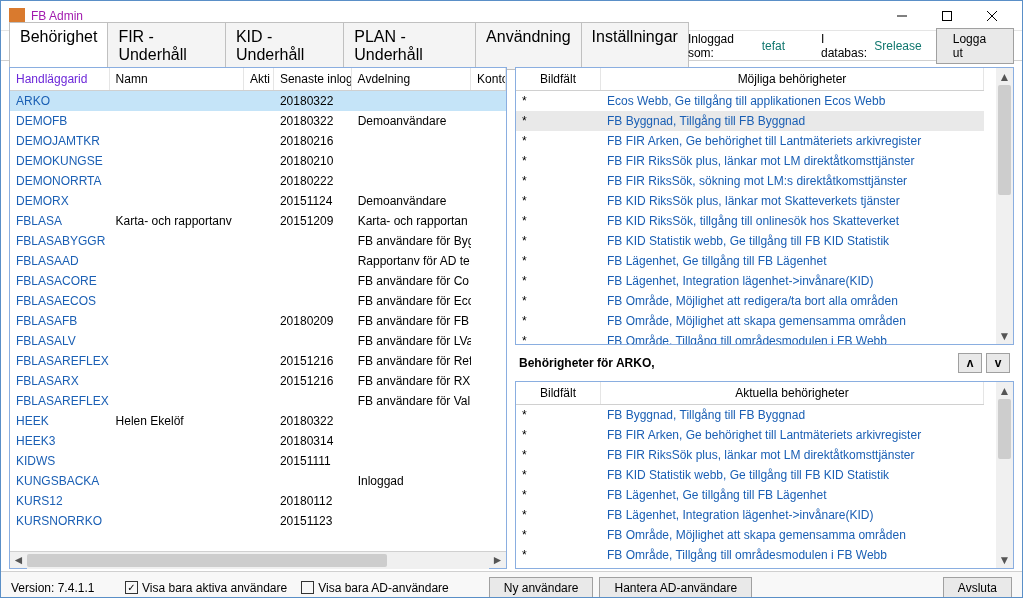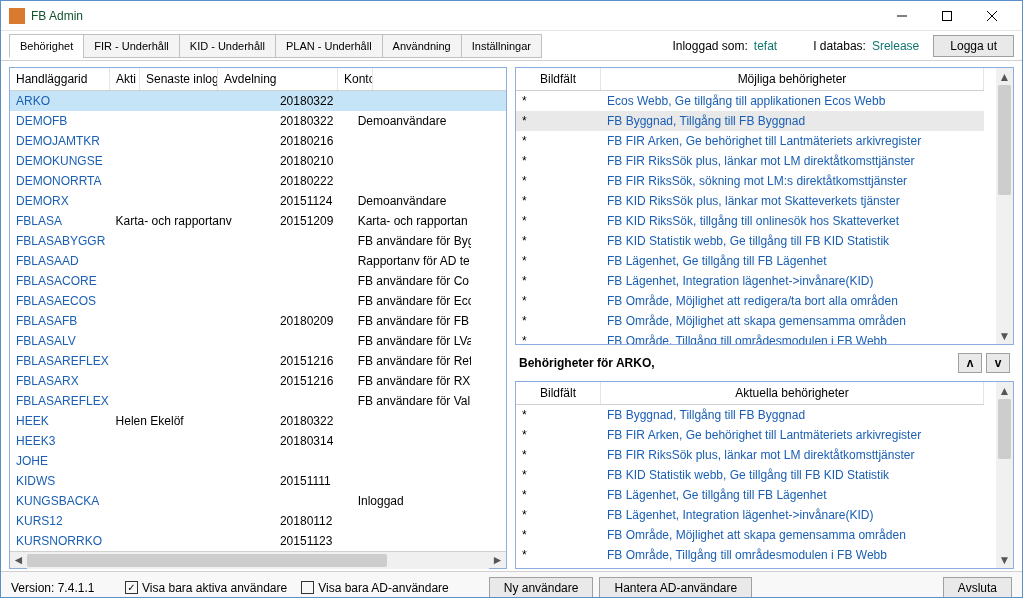--- a/index.html
+++ b/index.html
@@ -1,43 +1,43 @@
 <!DOCTYPE html>
 <html><head>
 <meta charset="utf-8">
 <style>
   * { box-sizing: border-box; margin: 0; padding: 0; font-family: "Segoe UI", Tahoma, sans-serif; font-size: 12px; }
   body { background: #fff; width: 1023px; height: 598px; overflow: hidden; border: 1px solid #5a8fc7; }
   
   
   .titlebar { height: 30px; background: #fff; display: flex; align-items: center; padding: 0 8px; border-bottom: 1px solid #e5e5e5; }
   .titlebar .app-icon { width: 16px; height: 16px; background: #d97a2e; margin-right: 6px; display:inline-block; }
-  .titlebar .title { flex: 1; font-size: 12px; color: #14532d; }
+  .titlebar .title { flex: 1; font-size: 12px; color: #a21caf; }
   .window-controls { display: flex; }
   .window-controls .wc { width: 45px; height: 28px; display: flex; align-items: center; justify-content: center; color: #333; }
   .window-controls .wc svg { width: 10px; height: 10px; }
   
   
   .headerrow { display: flex; align-items: center; height: 30px; padding: 0 8px; border-bottom: 1px solid #d0d0d0; }
   .tabs { display: flex; }
-  .tab { padding: 5px 10px; border: 1px solid #c0c0c0; background: #f4f4f4; margin-right: -1px; cursor: default; font-size: 11px; }
+  .tab { padding: 5px 10px; border: 1px solid #c0c0c0; background: #f4f4f4; margin-right: -1px; cursor: default; font-size: 16px; }
   .tab.active { background: #fff; border-bottom: 1px solid #fff; }
   .login-info { margin-left: auto; display: flex; align-items: center; gap: 6px; font-size: 12px; }
   .login-info .red { color: #0f766e; }
   .login-info .spaced { margin-left: 30px; }
   .logout-btn { margin-left: 14px; padding: 3px 16px; background: #e9e9e9; border: 1px solid #a0a0a0; cursor: default; }
   
   
   .content { display: flex; height: calc(598px - 30px - 30px - 28px); padding: 6px 8px 2px 8px; gap: 8px; }
   
   
   .left { width: 498px; border: 1px solid #8aaee0; display: flex; flex-direction: column; background: #fff; }
   .tbl-head { display: flex; background: #fff; border-bottom: 1px solid #d0d0d0; }
   .tbl-head .col { padding: 4px 6px; border-right: 1px solid #e5e5e5; white-space: nowrap; overflow: hidden; }
-  .col-id { width: 100px; color: #000000; }
+  .col-id { width: 100px; color: #6d28d9; }
   .col-name { width: 135px; }
   .col-akt { width: 30px; }
   .col-date { width: 78px; }
   .col-avd { width: 120px; }
   .col-kont { width: 35px; }
   .tbl-body { flex: 1; overflow: hidden; }
   .row { display: flex; height: 20px; align-items: center; }
   .row .cell { padding: 0 6px; white-space: nowrap; overflow: hidden; }
   .row .cell.col-id { color: #1a5fb4; }
   .row.sel { background: #c5e4f8; }
@@ -123,20 +123,21 @@
     <span class="red">Srelease</span>
   </div>
   <div class="logout-btn">Logga ut</div>
 </div>
 
 <div class="content">
 
   <div class="left">
     <div class="tbl-head">
       <div class="col col-id">Handläggarid</div>
+      <div class="col col-name">Namn</div>
       <div class="col col-akt">Akti</div>
       <div class="col col-date">Senaste inlogg</div>
       <div class="col col-avd">Avdelning</div>
       <div class="col col-kont">Konto</div>
     </div>
     <div class="tbl-body" id="users-body">
         <div class="row sel">
           <div class="cell col-id">ARKO</div>
           <div class="cell col-name"></div>
           <div class="cell col-akt"></div>
@@ -270,28 +271,20 @@
           <div class="cell col-akt"></div>
           <div class="cell col-date">20180322</div>
           <div class="cell col-avd"></div>
           <div class="cell col-kont"></div>
         </div>
         <div class="row">
           <div class="cell col-id">HEEK3</div>
           <div class="cell col-name"></div>
           <div class="cell col-akt"></div>
           <div class="cell col-date">20180314</div>
-          <div class="cell col-avd"></div>
-          <div class="cell col-kont"></div>
-        </div>
-        <div class="row">
-          <div class="cell col-id">JOHE</div>
-          <div class="cell col-name"></div>
-          <div class="cell col-akt"></div>
-          <div class="cell col-date"></div>
           <div class="cell col-avd"></div>
           <div class="cell col-kont"></div>
         </div>
         <div class="row">
           <div class="cell col-id">KIDWS</div>
           <div class="cell col-name"></div>
           <div class="cell col-akt"></div>
           <div class="cell col-date">20151111</div>
           <div class="cell col-avd"></div>
           <div class="cell col-kont"></div>

